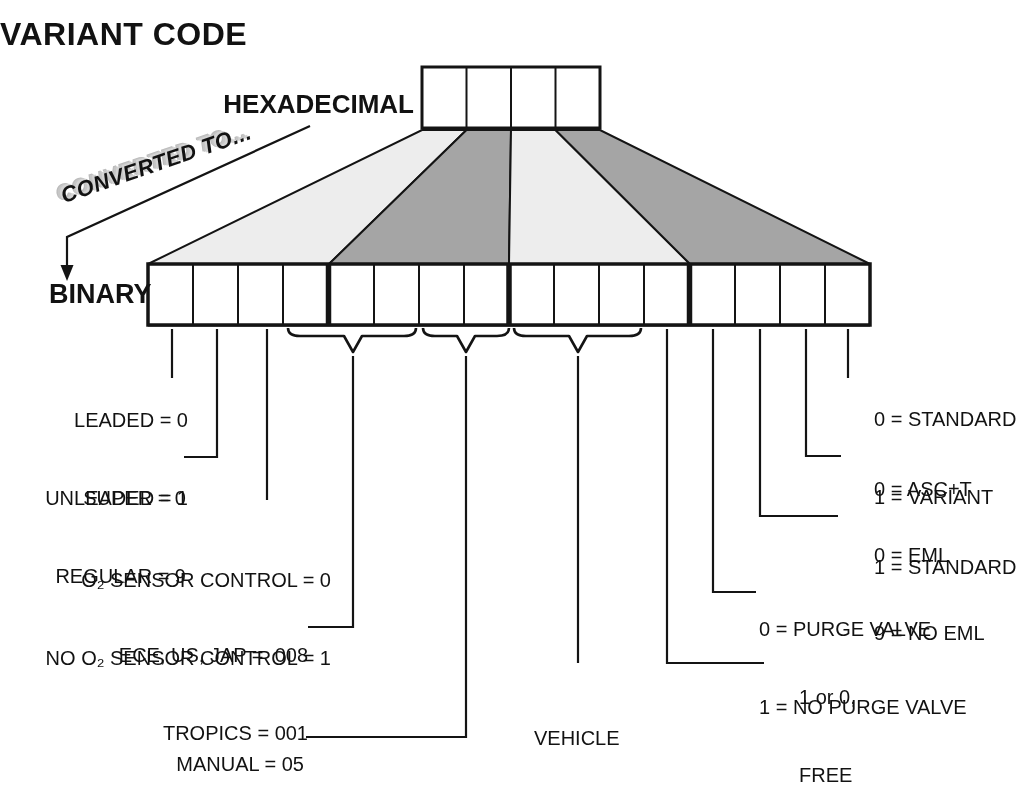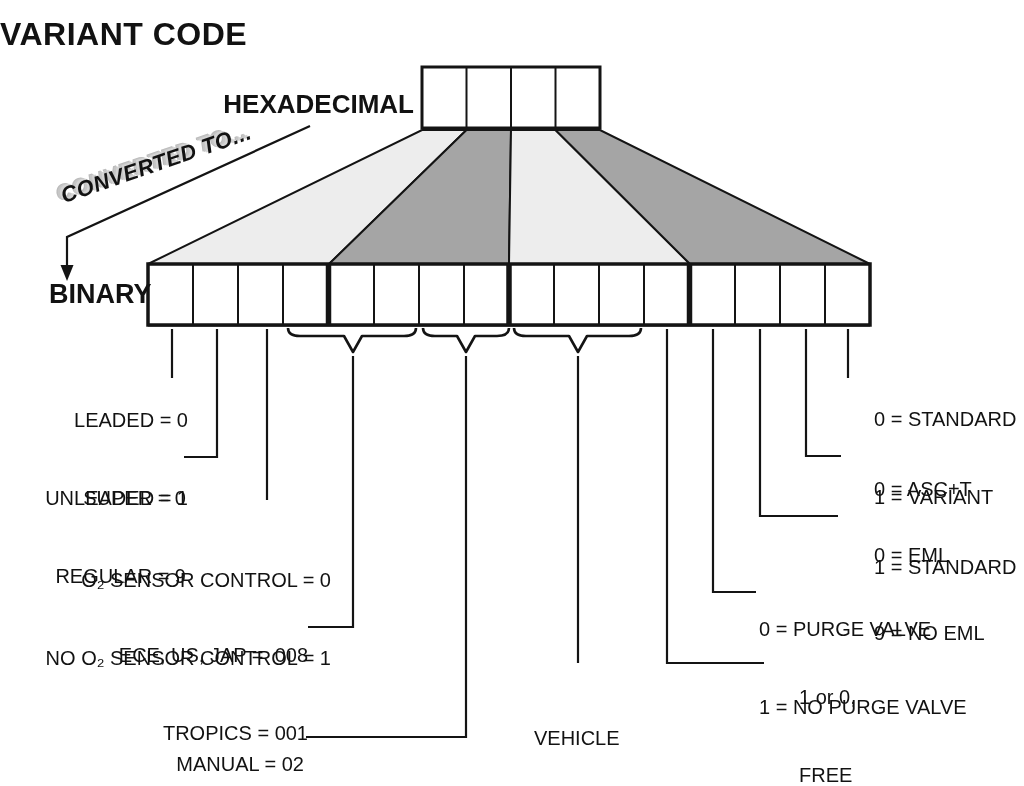--- a/index.html
+++ b/index.html
@@ -105,21 +105,21 @@
     <div>NO O₂ SENSOR CONTROL = 1</div>
   </div>
 
   <div class="ann r" style="left:0;width:288px;top:590px;">
     <div>ECE, US, JAP =  008</div>
     <div>TROPICS = 001</div>
     
   </div>
 
   <div class="ann r" style="left:0;width:284px;top:699px;">
-    <div>MANUAL = 02</div>
+    <div>MANUAL = 05</div>
     
     
   </div>
 
   <div class="ann" style="left:514px;top:673px;">
     <div>VEHICLE</div>
     
     
     
   </div>

